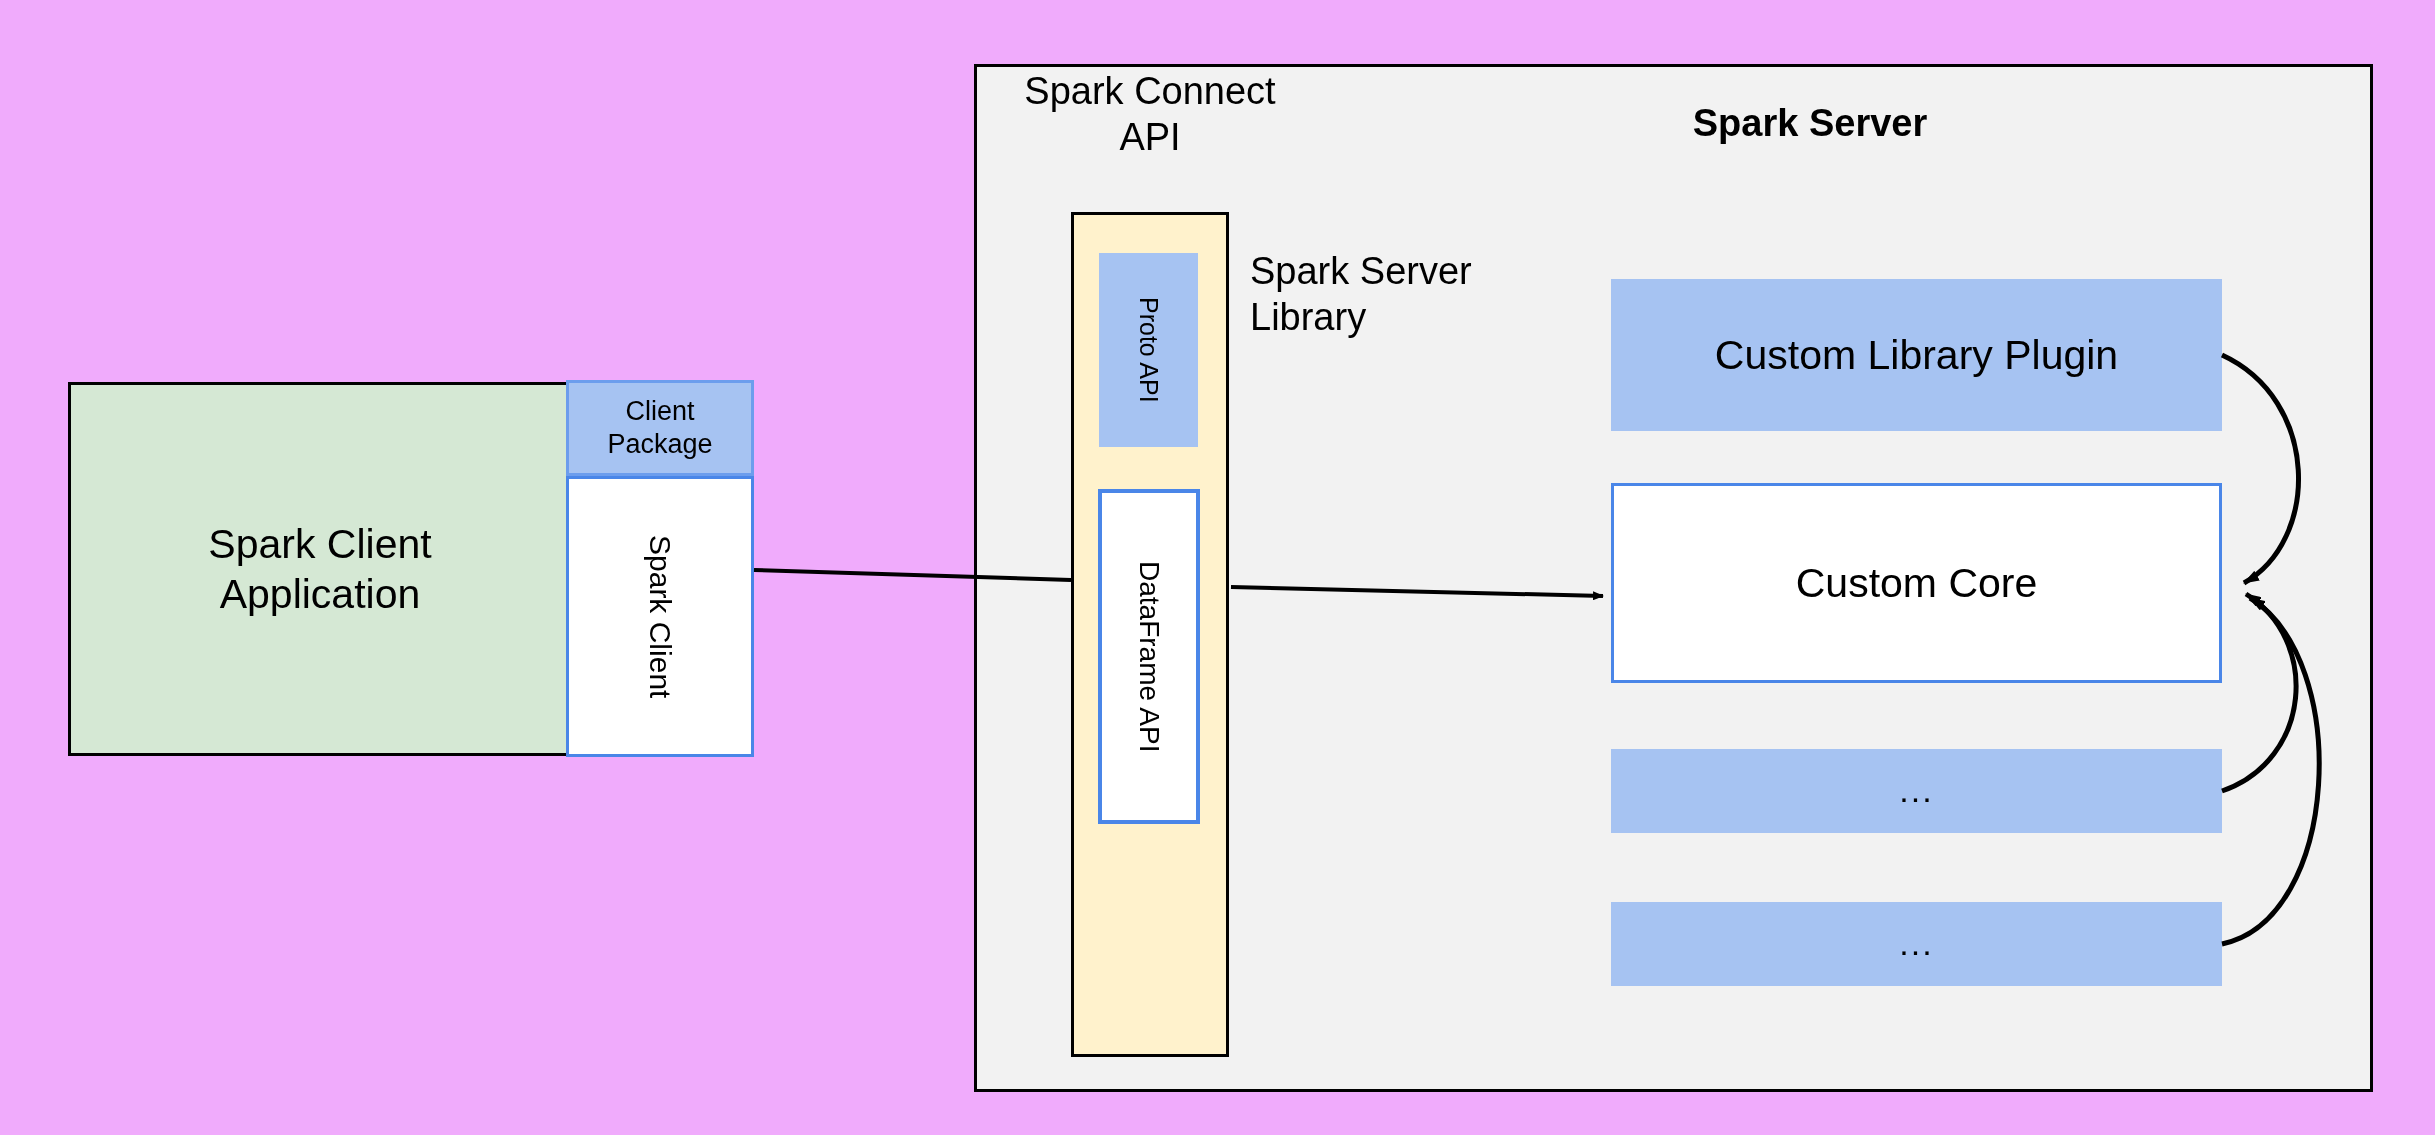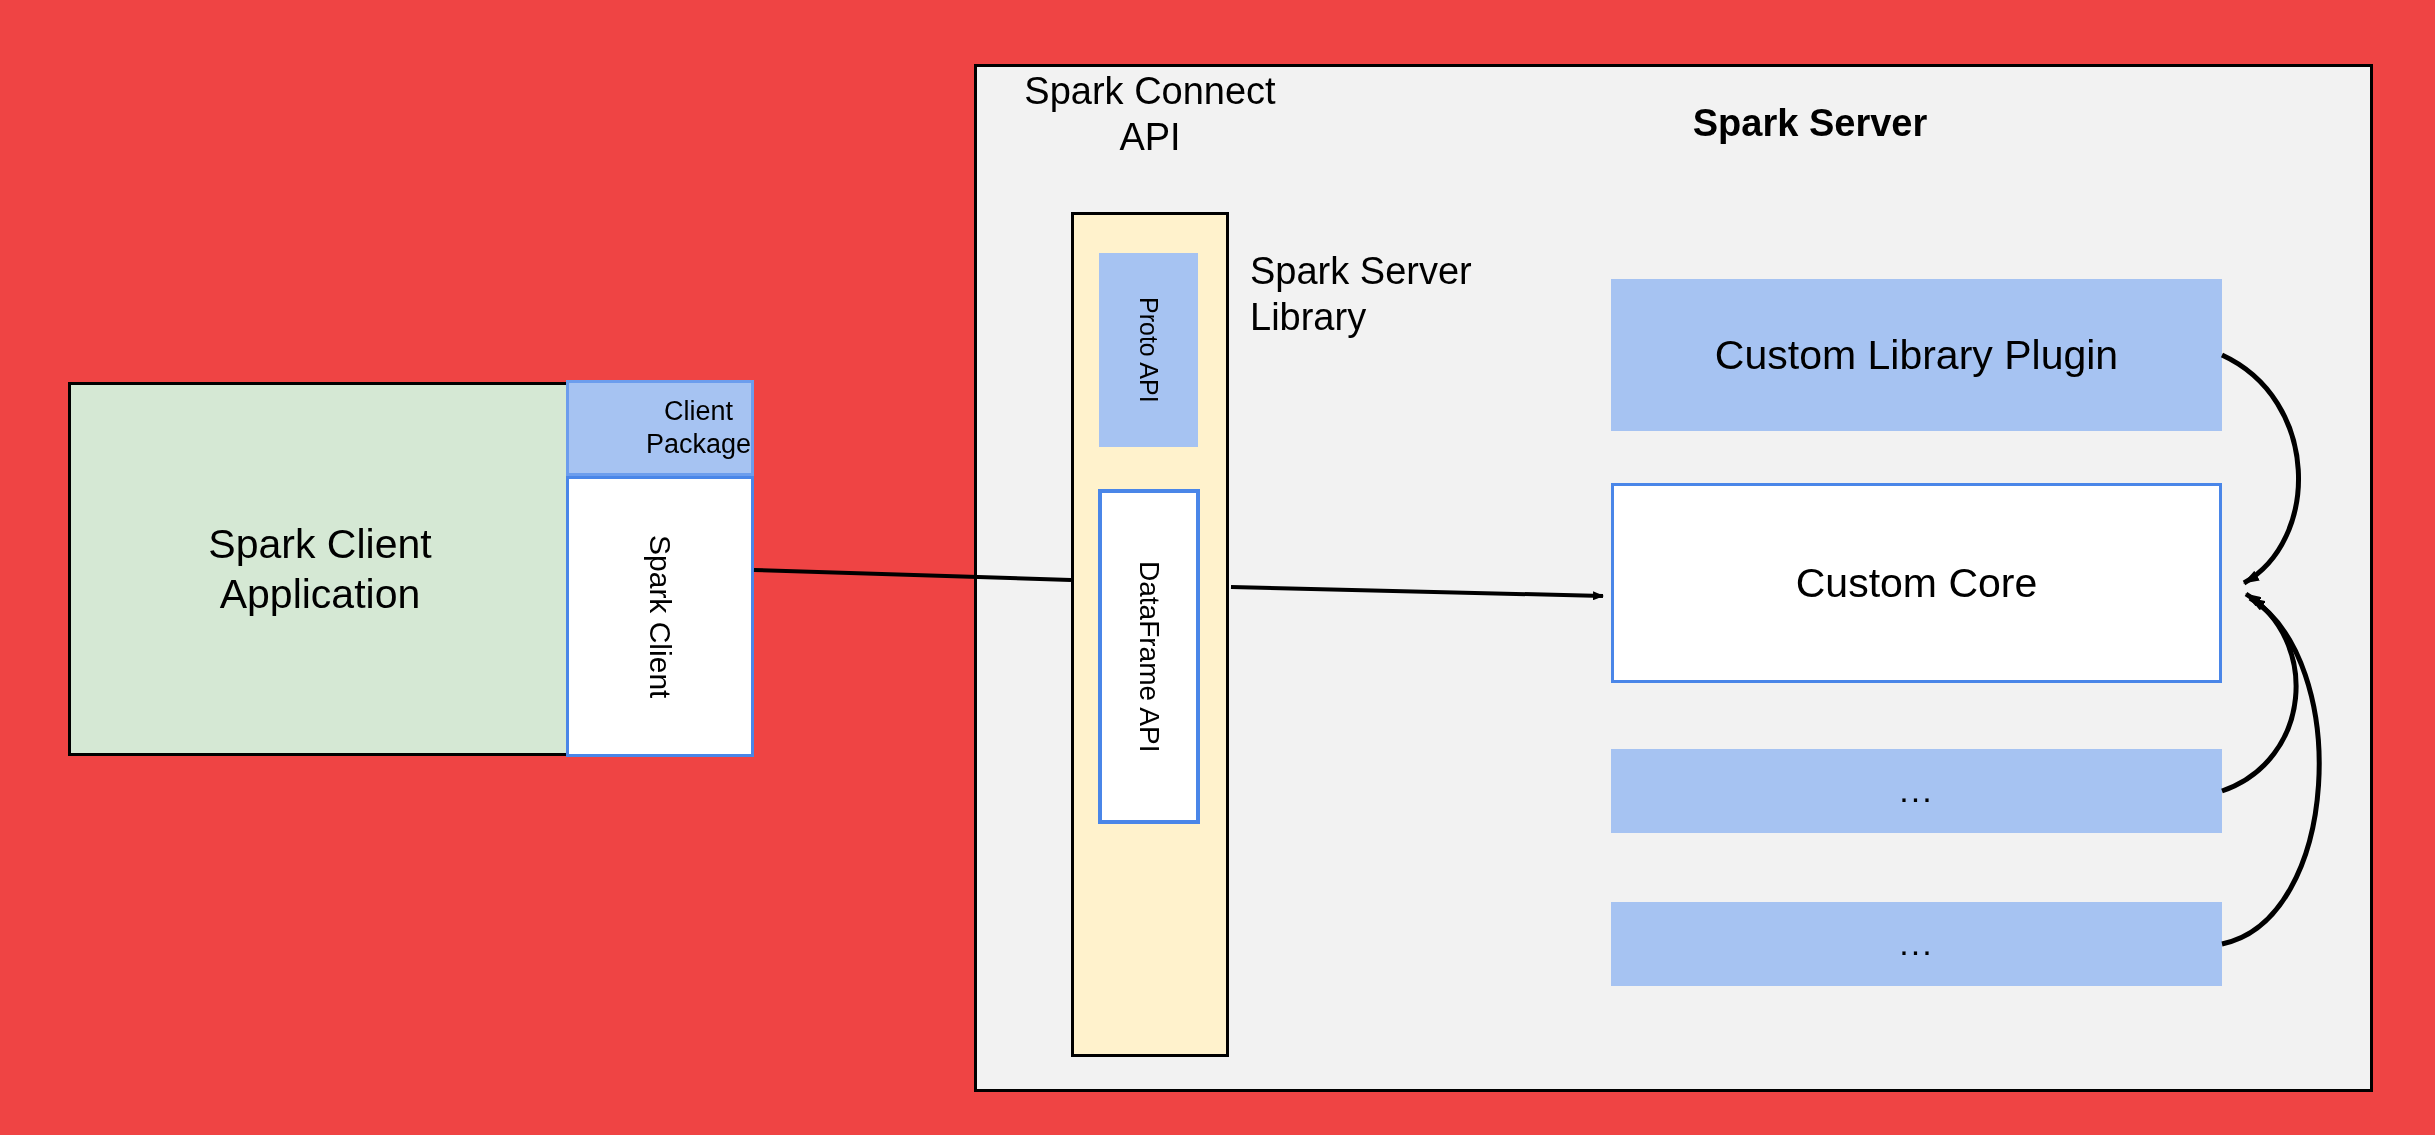--- a/index.html
+++ b/index.html
@@ -8,21 +8,21 @@
     background: #ffffff;
   }
   body {
     font-family: "Liberation Sans", sans-serif;
     -webkit-font-smoothing: antialiased;
   }
   #canvas {
     position: relative;
     width: 2435px;
     height: 1135px;
-    background: #ef4444;
+    background: #f0abfc;
     overflow: hidden;
   }
   .box {
     position: absolute;
     box-sizing: border-box;
     display: flex;
     align-items: center;
     justify-content: center;
     text-align: center;
     color: #000000;
@@ -45,21 +45,20 @@
     font-size: 41px;
     z-index: 2;
   }
   #client-package {
     left: 566px;  top: 380px;
     width: 188px; height: 96px;
     background: #a6c3f2;
     border: 3px solid #6c9ded;
     font-size: 27px;
     z-index: 3;
-    justify-content: flex-end;
   }
   #spark-client {
     left: 566px;  top: 476px;
     width: 188px; height: 281px;
     background: #ffffff;
     border: 3px solid #4a86e8;
     font-size: 30px;
     z-index: 3;
   }
   .vtext-cw {

